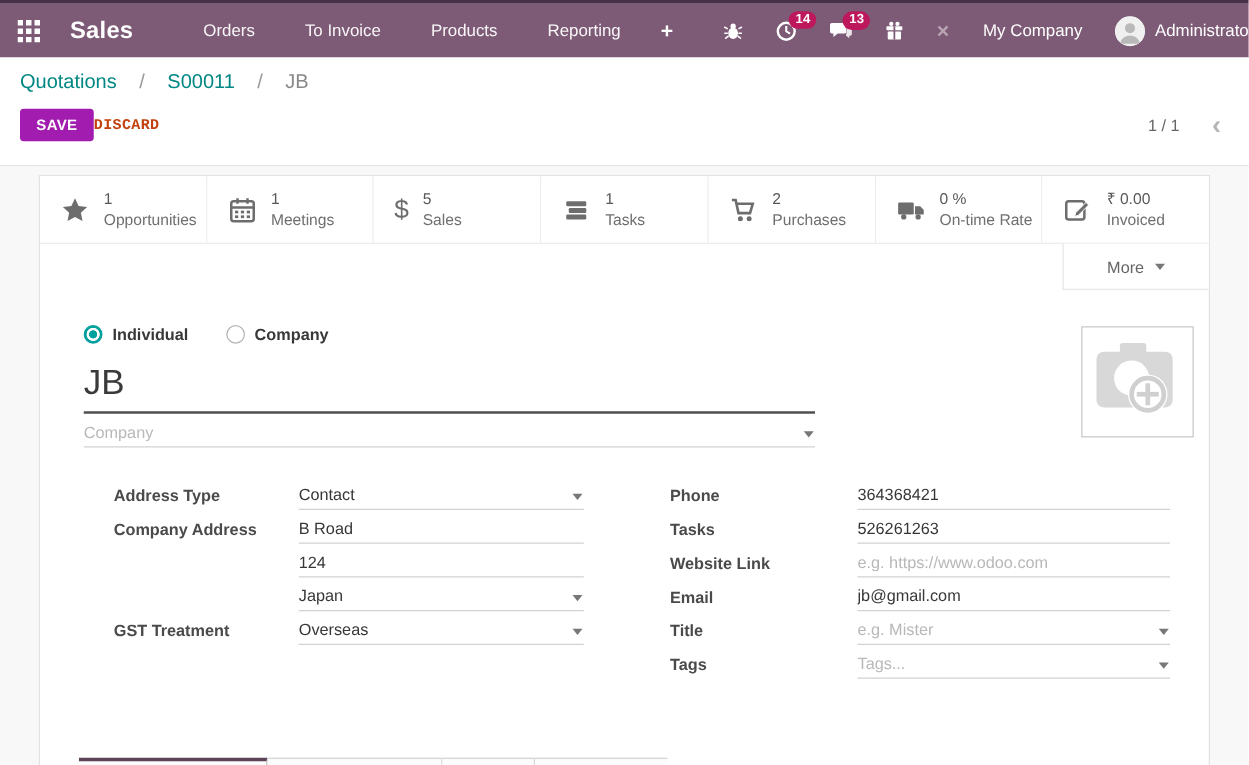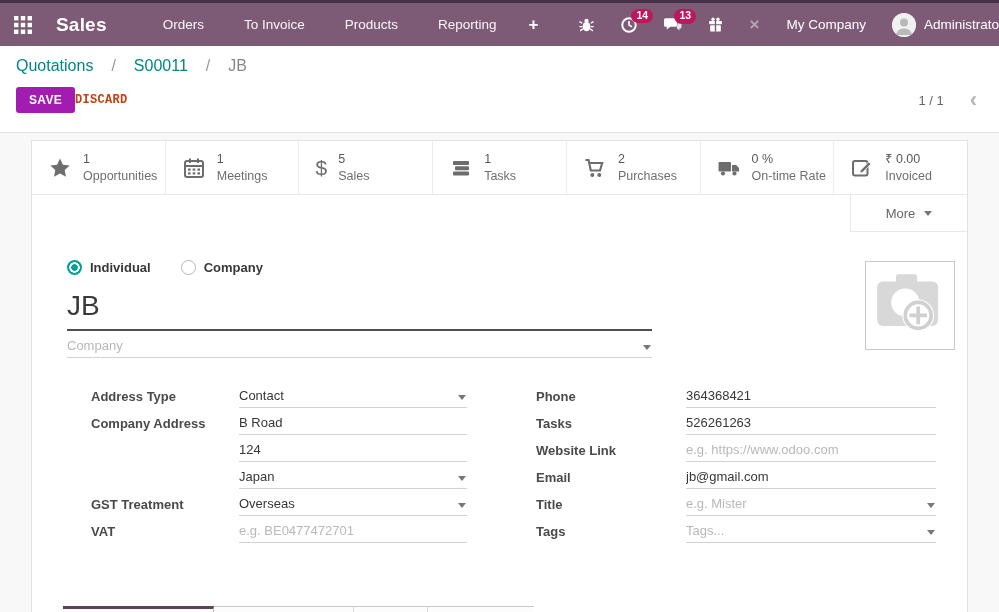--- a/index.html
+++ b/index.html
@@ -366,26 +366,20 @@
               <span class="caret"></span>
             </span>
           </div>
           <div class="frow">
             <span class="flabel">GST Treatment</span>
             <span class="finput has-caret">
               <input class="fld" value="Overseas" style="">
               <span class="caret"></span>
             </span>
           </div>
-          <div class="frow">
-            <span class="flabel">VAT</span>
-            <span class="finput">
-              <input class="fld" placeholder="e.g. BE0477472701" style="">
-            </span>
-          </div>
         </div>
 
         <div class="col-right">
           <div class="frow">
             <span class="flabel flabel2">Phone</span>
             <span class="finput finput-r">
               <input class="fld" value="364368421" style="">
             </span>
           </div>
           <div class="frow">

